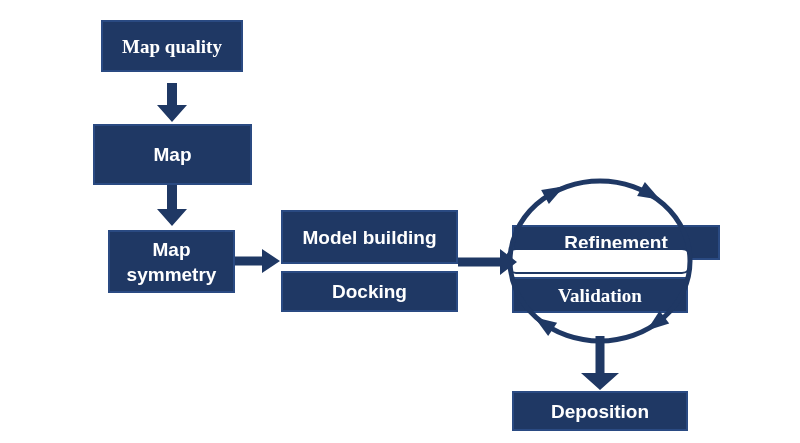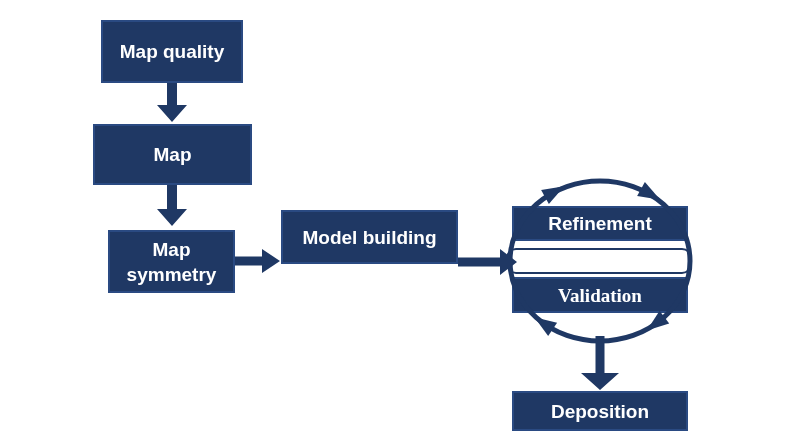--- a/index.html
+++ b/index.html
@@ -9,26 +9,26 @@
   }
   .node{
     position:absolute;box-sizing:border-box;
     background:var(--node-fill,#1F3864);
     border:2px solid var(--node-border,#2A4A82);
     color:var(--node-text,#fff);
     display:flex;flex-direction:column;align-items:center;justify-content:center;
     font-size:19px;font-weight:600;line-height:25px;text-align:center;
     z-index:2;
   }
-  #n0{left:101px;top:20px;width:142px;height:63px;}
+  #n0{left:101px;top:20px;width:142px;height:52px;font-family:Liberation Serif, serif;}
   #n1{left:93px;top:124px;width:159px;height:61px;}
   #n2{left:108px;top:230px;width:127px;height:63px;}
   #n3{left:281px;top:210px;width:177px;height:54px;}
   #n4{left:281px;top:271px;width:177px;height:41px;}
-  #n5{left:512px;top:206px;width:176px;height:35px;}
+  #n5{left:512px;top:225px;width:208px;height:35px;}
   #n6{left:512px;top:277px;width:176px;height:36px;font-family:Liberation Serif, serif;}
   #n7{left:512px;top:391px;width:176px;height:40px;}
   .pill{
     position:absolute;left:506px;top:248px;width:186px;height:26px;
     box-sizing:border-box;background:#fff;
     border:2px solid var(--arrow,#1F3864);border-radius:10px;
     z-index:3;
   }
   .arrow-layer{position:absolute;left:0;top:0;z-index:4;pointer-events:none;}
   .arrow-fill{fill:var(--arrow,#1F3864);}
@@ -44,20 +44,23 @@
   </div>
   <div class="node" id="n1">
     <span>Map</span>
   </div>
   <div class="node" id="n2">
     <span>Map</span>
     <span>symmetry</span>
   </div>
   <div class="node" id="n3">
     <span>Model building</span>
+  </div>
+  <div class="node" id="n4">
+    <span>Docking</span>
   </div>
   <div class="node" id="n5">
     <span>Refinement</span>
   </div>
   <div class="node" id="n6">
     <span>Validation</span>
   </div>
   <div class="node" id="n7">
     <span>Deposition</span>
   </div>

